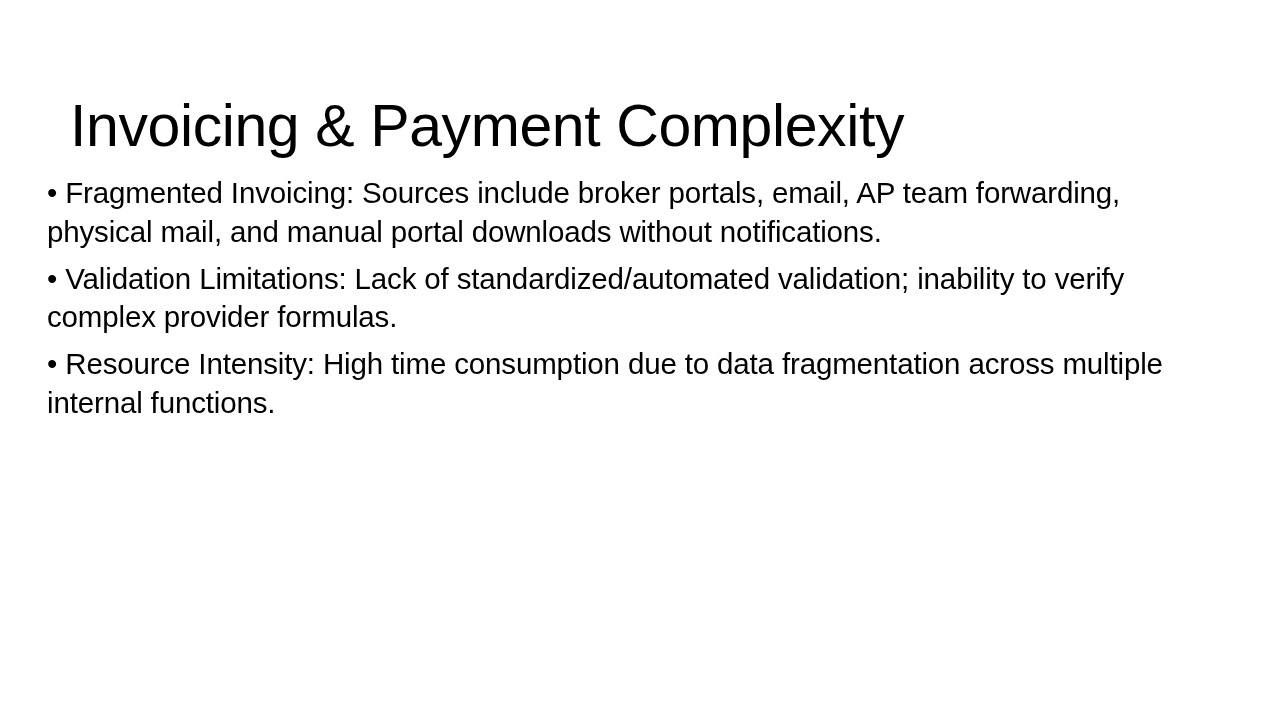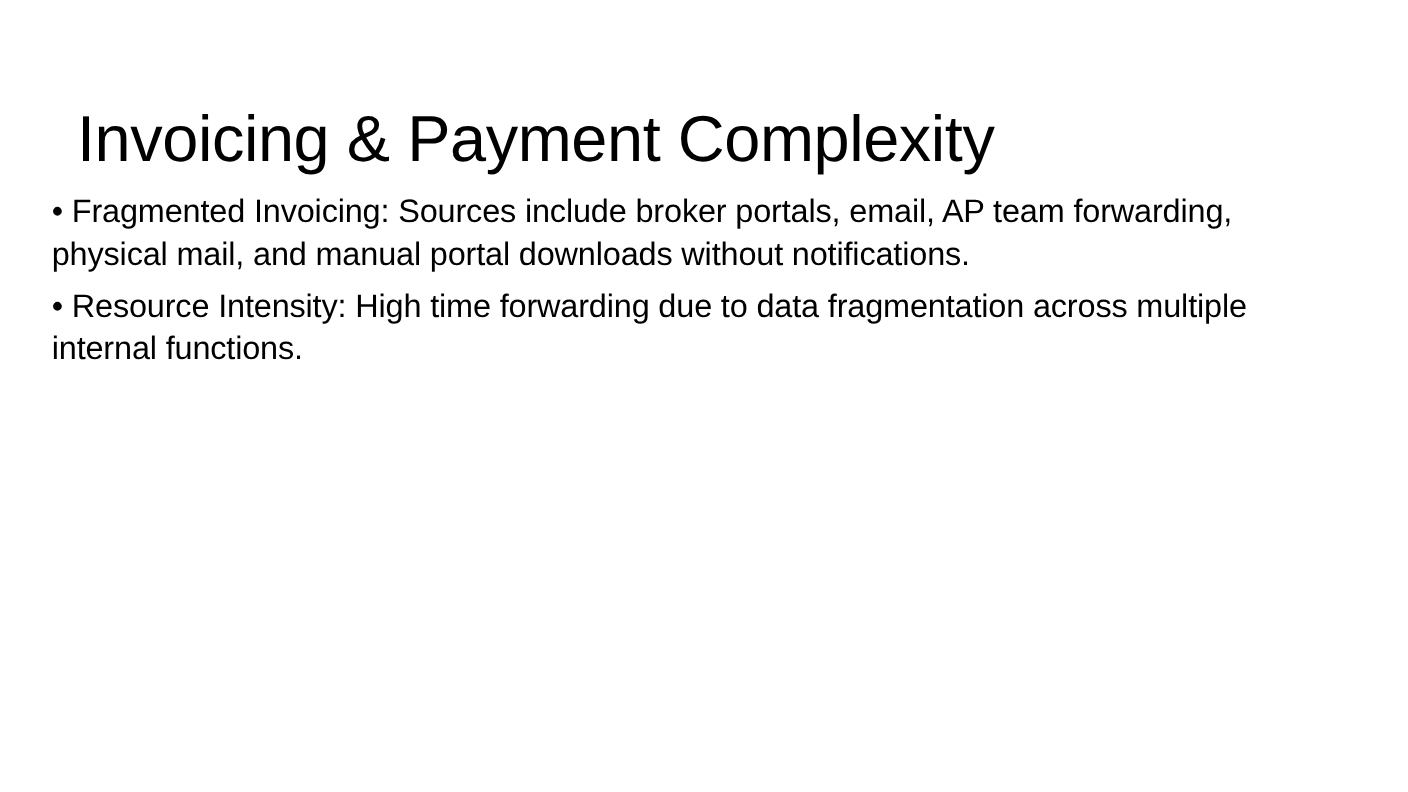--- a/index.html
+++ b/index.html
@@ -60,19 +60,20 @@
 <body>
 
 <div class="slide">
 
   <h1 class="slide-title">Invoicing &amp; Payment Complexity</h1>
 
   <div class="body-block">
 
     <p class="bullet-para"><span class="bullet-mark">•</span> <span>Fragmented Invoicing: Sources include broker portals, email, AP team forwarding, physical mail, and manual portal downloads without notifications.</span></p>
 
+    <p class="bullet-para"><span class="bullet-mark">•</span> <span>Validation Limitations: Lack of standardized/automated validation; inability to verify complex provider formulas.</span></p>
 
 
-    <p class="bullet-para"><span class="bullet-mark">•</span> <span>Resource Intensity: High time forwarding due to data fragmentation across multiple internal functions.</span></p>
+    <p class="bullet-para"><span class="bullet-mark">•</span> <span>Resource Intensity: High time consumption due to data fragmentation across multiple internal functions.</span></p>
 
   </div>
 
 </div>
 
 </body></html>

